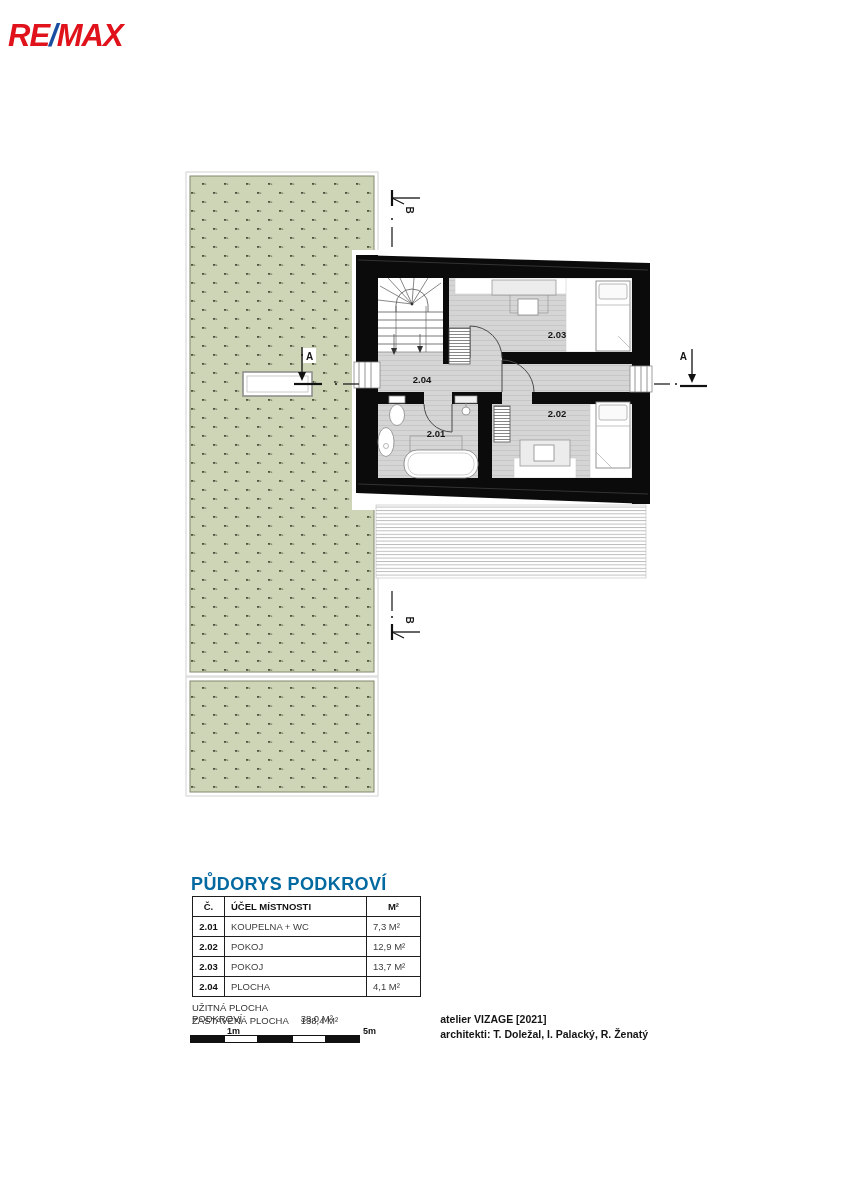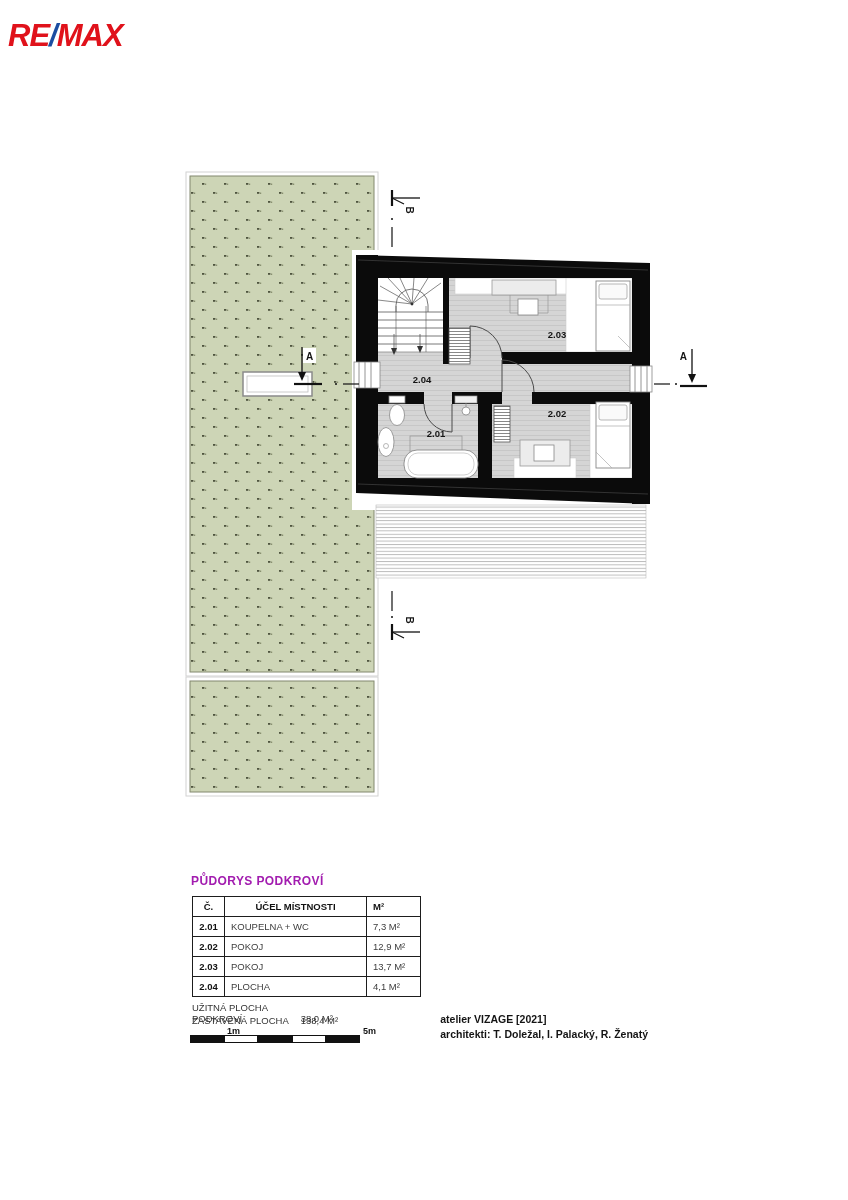--- a/index.html
+++ b/index.html
@@ -14,33 +14,33 @@
     letter-spacing:-1px;white-space:nowrap;
   }
   .logo .red{color:#e0121b;}
   .logo .blue{color:#1b4da1;}
   
   .drawing{position:absolute;left:0;top:150px;}
   .svgtext{font-family:"Liberation Sans",sans-serif;font-weight:bold;fill:#141414;}
   
   .plan-title{
     position:absolute;left:191px;top:874px;
-    font-size:12px;font-weight:bold;color:#a21caf;letter-spacing:.4px;
+    font-size:18px;font-weight:bold;color:#0369a1;letter-spacing:.4px;
   }
   
   table.rooms{
     position:absolute;left:192px;top:896px;
     border-collapse:collapse;font-size:9.5px;color:#111;
     table-layout:fixed;
   }
   table.rooms th,table.rooms td{
     border:1px solid #1d1d1d;height:19px;padding:0 6px;
     overflow:hidden;white-space:nowrap;
   }
-  table.rooms th{font-weight:bold;text-align:center;}
+  table.rooms th{font-weight:bold;text-align:left;}
   .col-no{width:19px;text-align:center !important;}
   .col-name{width:129px;}
   .col-area{width:41px;}
   td.num{font-weight:bold;text-align:center;}
   td.name,td.area{color:#3d3d3d;}
   
   .summary{position:absolute;left:192px;top:1002px;font-size:9.5px;color:#333;}
   .summary .row{height:13px;line-height:11px;}
   .summary .lab{display:inline-block;width:106px;}
   
@@ -272,21 +272,21 @@
   </g>
 </svg>
 
 <div class="plan-title">PŮDORYS PODKROVÍ</div>
 
 <table class="rooms">
   <thead>
     <tr>
       <th class="col-no">Č.</th>
       <th class="col-name">ÚČEL MÍSTNOSTI</th>
-      <th class="col-area" style="text-align:left">M²</th>
+      <th class="col-area" style="text-align:center">M²</th>
     </tr>
   </thead>
   <tbody>
     <tr>
       <td class="num">2.01</td>
       <td class="name">KOUPELNA + WC</td>
       <td class="area">7,3 M²</td>
     </tr>
     <tr>
       <td class="num">2.02</td>

